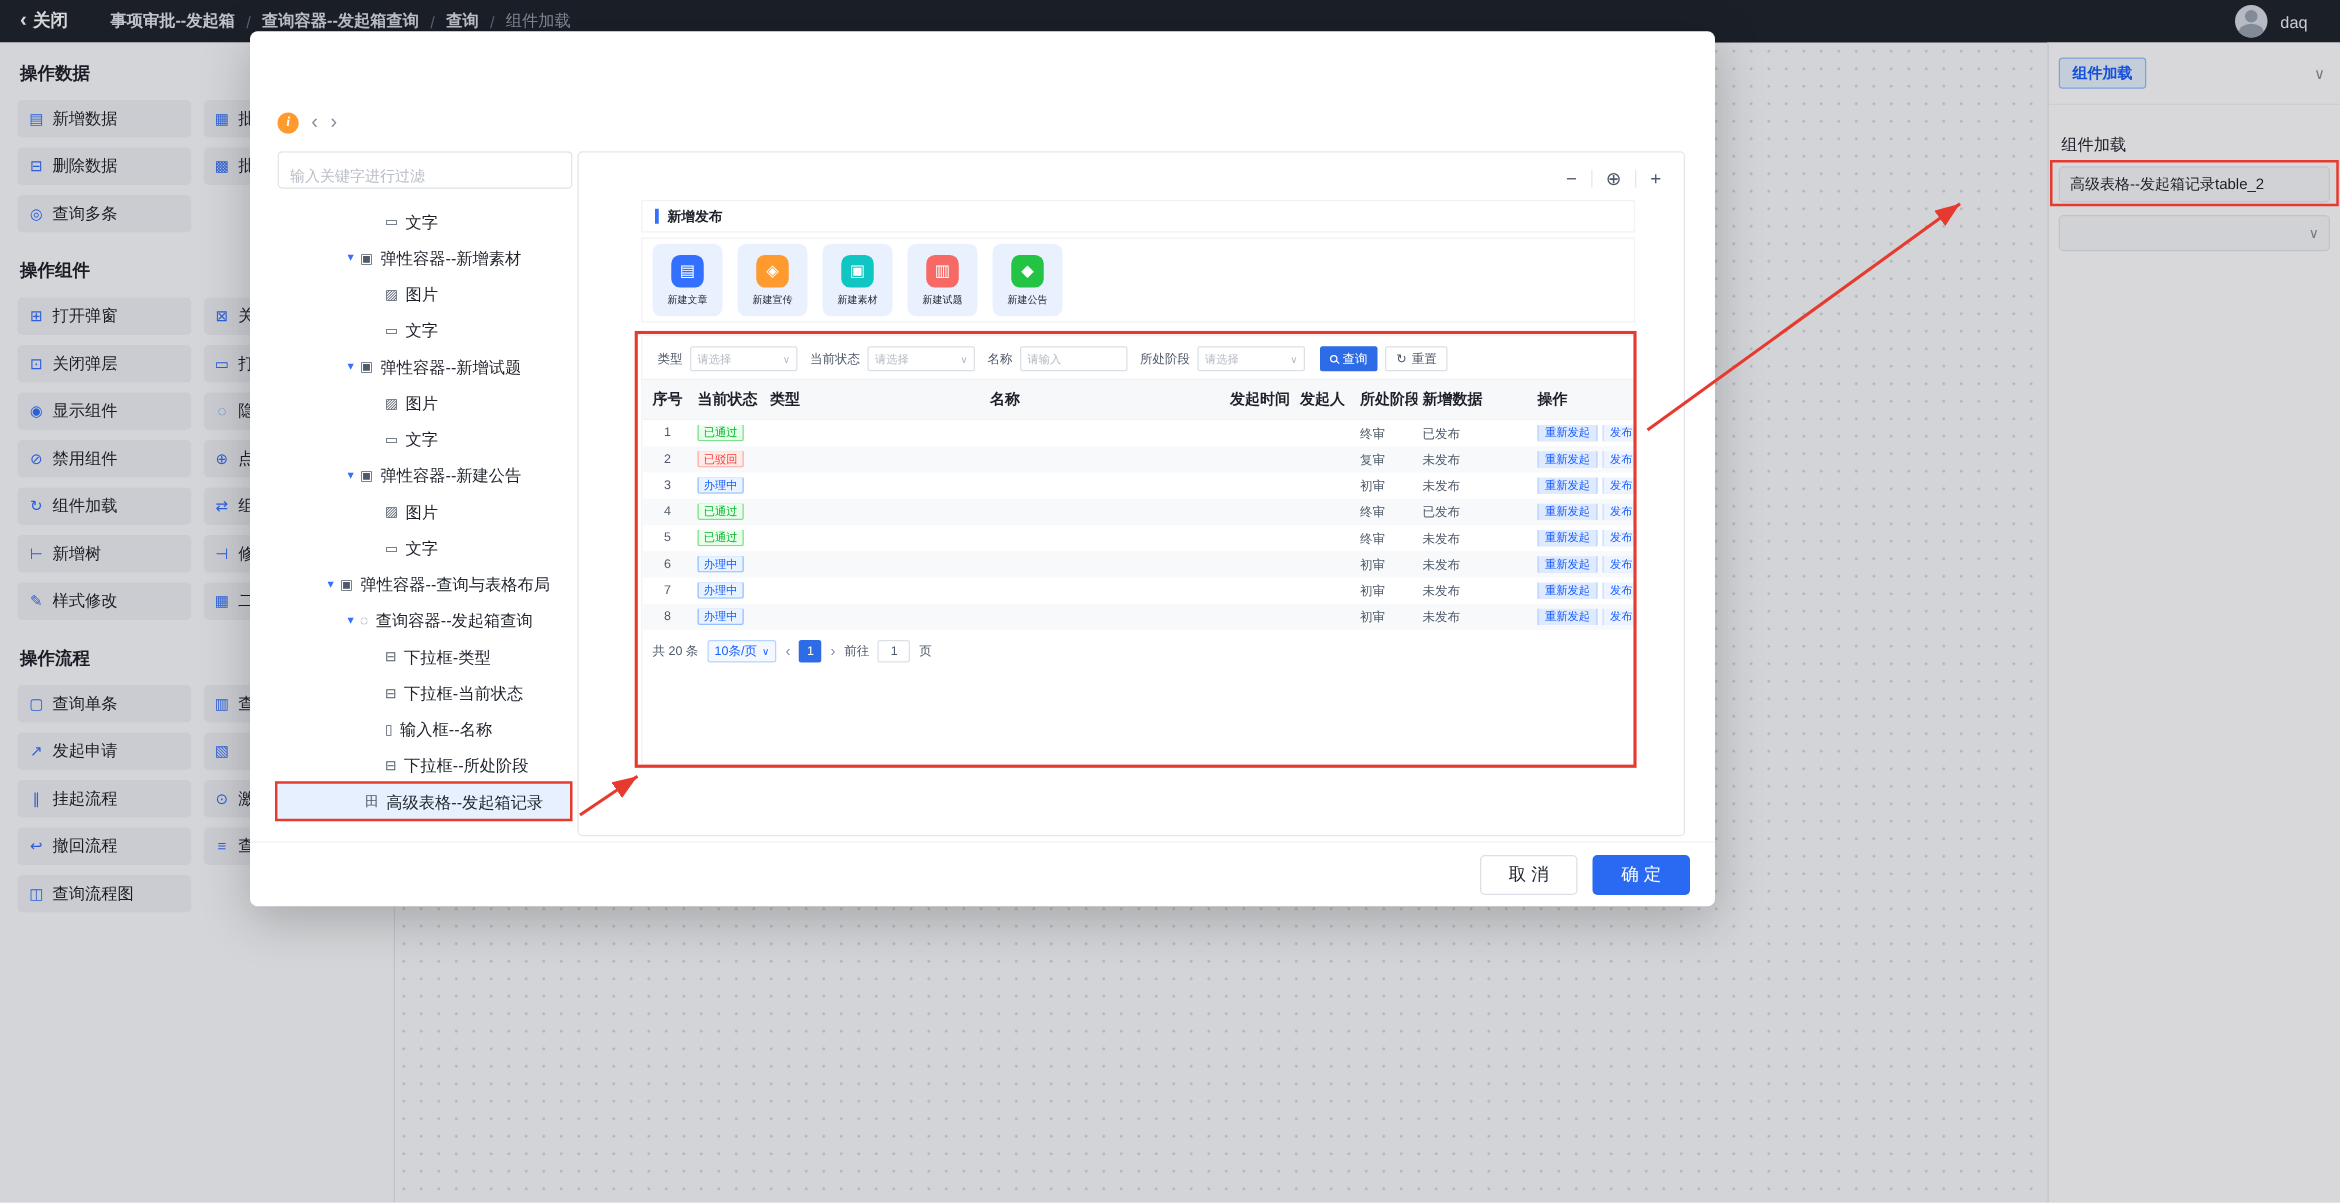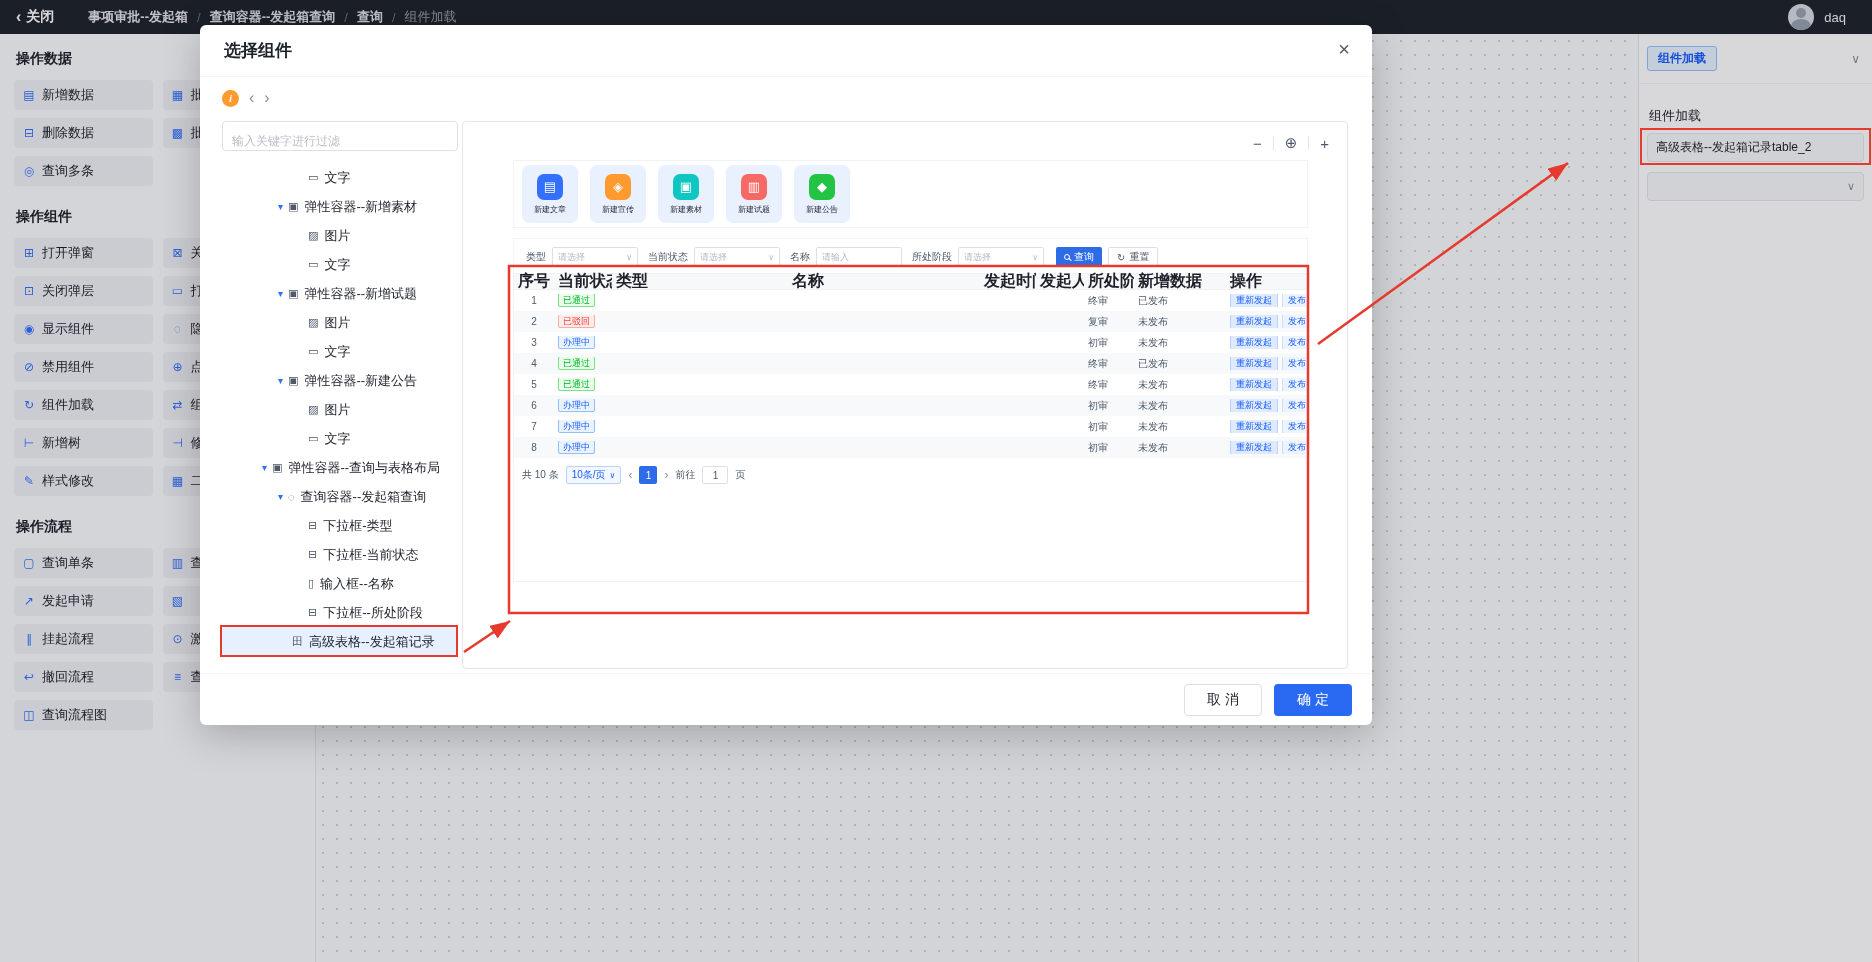--- a/index.html
+++ b/index.html
@@ -80,21 +80,21 @@
 .f-label{font-size:10px;color:#4e5969;margin-left:4px;white-space:nowrap}
 .f-ctl{width:86px;height:20px;border:1px solid #dcdfe6;border-radius:2px;background:#fff;display:inline-flex;align-items:center;justify-content:space-between;padding:0 5px;cursor:pointer}
 .f-ctl .ph{font-size:9px;color:#b4bac3}
 .f-ctl .chev{font-size:8px;color:#b4bac3}
 .pv-btn{height:20px;padding:0 8px;border-radius:2px;font-size:10px;display:inline-flex;align-items:center;gap:4px;cursor:pointer;white-space:nowrap}
 .pv-btn.q{background:#2e6be6;color:#fff;margin-left:6px}
 .pv-btn.r{background:#fff;border:1px solid #dcdfe6;color:#4e5969}
 .mag{width:6px;height:6px;border:1px solid #fff;border-radius:50%;position:relative;display:inline-block}
 .mag::after{content:"";position:absolute;width:4px;height:1px;background:#fff;right:-3px;bottom:-1px;transform:rotate(45deg)}
 .ric{font-size:10px}
-.thead{display:flex;align-items:center;height:17px;background:#f7f8fa;border-top:1px solid #f0f1f3;border-bottom:1px solid #f0f1f3;font-size:16px;font-weight:bold;color:#1d2129}
+.thead{display:flex;align-items:center;height:33px;background:#f7f8fa;border-top:1px solid #f0f1f3;border-bottom:1px solid #f0f1f3;font-size:12px;font-weight:bold;color:#1d2129}
 .cell{padding:0 4px;white-space:nowrap;overflow:hidden;flex:none}
 .cell.c{text-align:center}
 .trow{display:flex;align-items:center;height:21px;font-size:10px;color:#4e5969}
 .trow.alt{background:#f7f9fb}
 .badge{font-size:9px;padding:1px 4px;border-radius:2px;border:1px solid}
 .badge.success{color:#00b42a;background:#e8ffea;border-color:#7be188}
 .badge.danger{color:#f53f3f;background:#ffece8;border-color:#fbaca3}
 .badge.processing{color:#165dff;background:#e8f3ff;border-color:#94bfff}
 .mini-btn{font-size:9px;padding:2px 5px;border-radius:2px;margin-right:4px;cursor:pointer;white-space:nowrap}
 .mini-btn.primary{background:#dfeaff;color:#165dff;border:1px solid #b9d2ff}
@@ -277,24 +277,20 @@
     <span>高级表格--发起箱记录table_2</span>
   </div>
   <div class="rp-select">
     <span class="rp-chev2">∨</span>
   </div>
 </div>
 
 <div class="mask"></div>
 
 <div class="modal">
-  <div class="m-head">
-    <span class="m-title">选择组件</span>
-    <span class="m-close">×</span>
-  </div>
   <div class="m-tabs">
     <span class="info-ic">i</span>
     <span class="nav-ar">‹</span>
     <span class="nav-ar">›</span>
   </div>
 
   <div class="m-tree">
     <div class="t-search">
       <span class="ph">输入关键字进行过滤</span>
     </div>
@@ -377,20 +373,24 @@
 
   <div class="m-preview">
     <div class="zoom">
       <span>−</span>
         <i></i>
       <span>⊕</span>
         <i></i>
       <span>+</span>
     </div>
     <div class="pv-wrap">
+      <div class="pv-card pv-sec">
+        <span class="blue-bar"></span>
+        <span class="sec-t">新增发布</span>
+      </div>
       <div class="pv-card pv-icons">
           <div class="qa-tile">
             <div class="qa-icon" style="background: rgb(51, 112, 255);">▤</div>
             <div class="qa-label">新建文章</div>
           </div>
           <div class="qa-tile">
             <div class="qa-icon" style="background: rgb(255, 154, 46);">◈</div>
             <div class="qa-label">新建宣传</div>
           </div>
           <div class="qa-tile">
@@ -533,21 +533,21 @@
               <div class="cell" style="width: 176px;"></div>
               <div class="cell" style="width: 192px;"></div>
               <div class="cell" style="width: 56px;"></div>
               <div class="cell" style="width: 48px;"></div>
               <div class="cell" style="width: 50px;">初审</div>
               <div class="cell" style="width: 92px;">未发布</div>
               <div class="cell" style="width: 83px;"><span class="mini-btn primary">重新发起</span><span class="mini-btn plain">发布</span></div>
             </div>
           </div>
         <div class="pgn">
-          <span>共 10 条</span>
+          <span>共 20 条</span>
           <span class="pg-size">
             <span>10条/页</span>
             <span class="chev">∨</span>
           </span>
           <span class="pg-ar">‹</span>
           <span class="pg-cur">1</span>
           <span class="pg-ar">›</span>
           <span>前往</span>
           <span class="pg-jump">1</span>
           <span>页</span>

